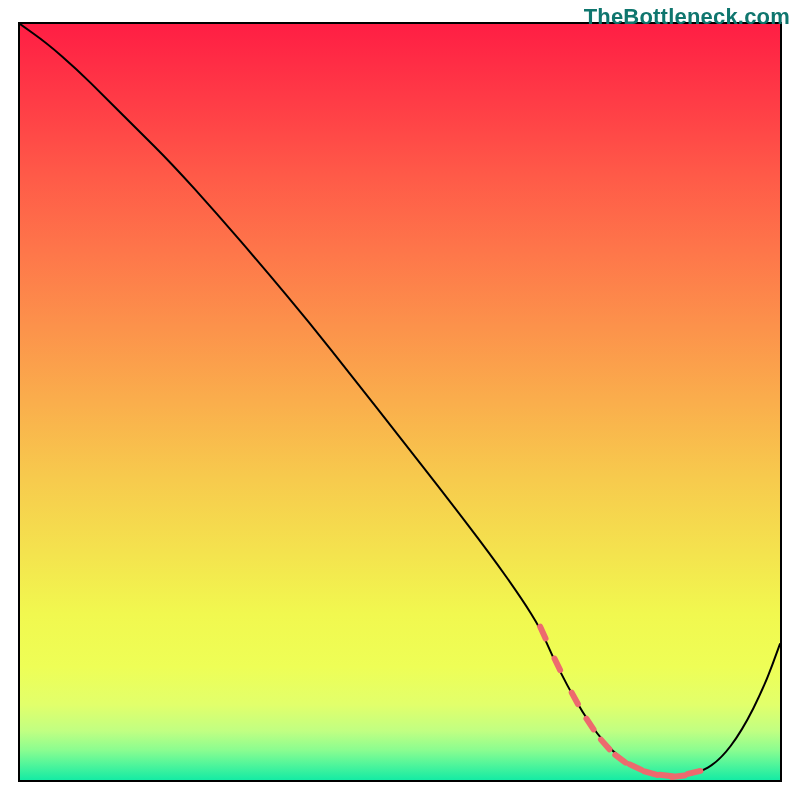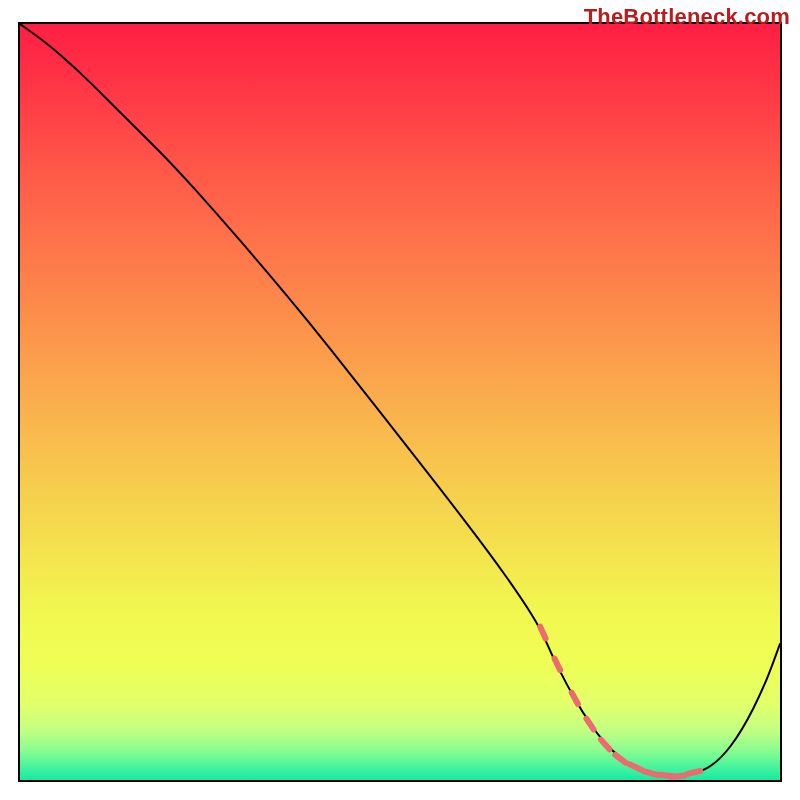--- a/index.html
+++ b/index.html
@@ -5,21 +5,21 @@
   * { margin: 0; padding: 0; box-sizing: border-box; }
   html, body { width: 800px; height: 800px; overflow: hidden; background: #fff; }
   .container { position: relative; width: 800px; height: 800px; }
   .watermark {
     position: absolute;
     top: 4px;
     right: 10px;
     font-family: Arial, Helvetica, sans-serif;
     font-size: 22px;
     font-weight: 600;
-    color: #b91c1c;
+    color: #0f766e;
     letter-spacing: 0.2px;
     z-index: 10;
   }
   .plot {
     position: absolute;
     left: 18px;
     top: 22px;
     width: 764px;
     height: 760px;
     border: 2px solid #000;

